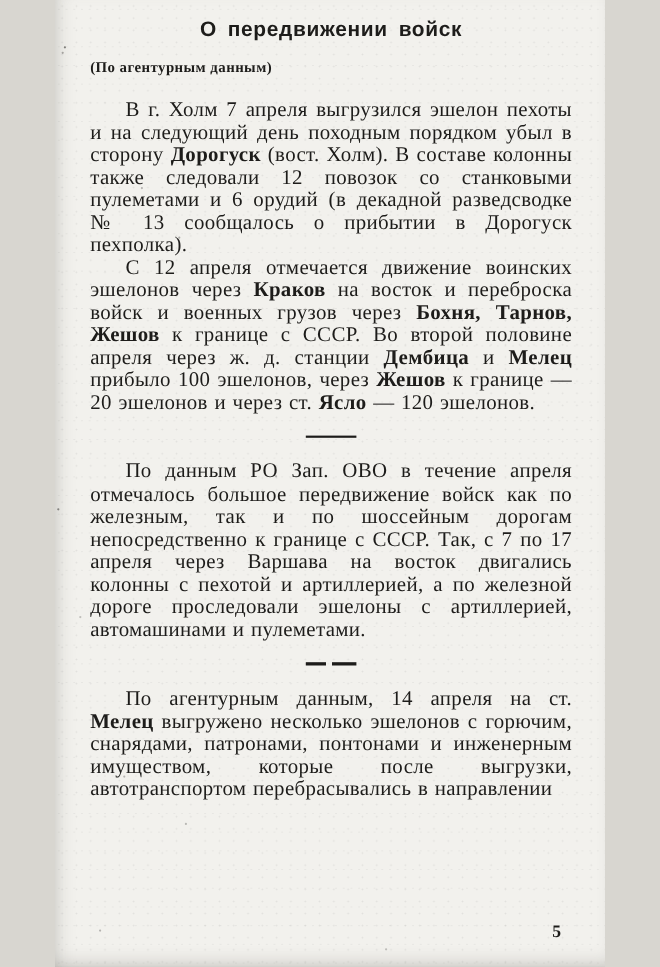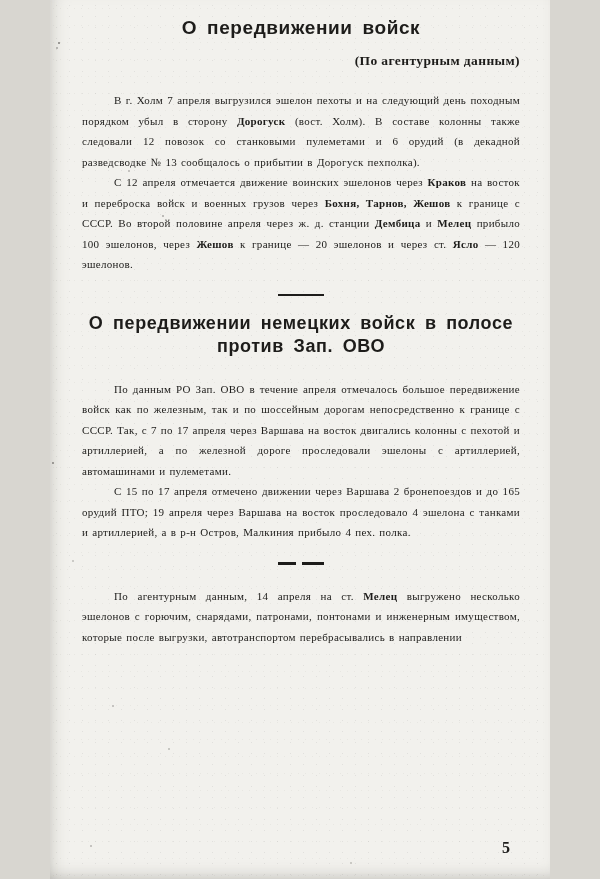--- a/index.html
+++ b/index.html
@@ -66,28 +66,28 @@
     max-width: 480px;
   }
   .doc-section:first-child .section-heading {
     font-size: 19px;
     margin-top: 4px;
   }
   .subheading {
     font-family: "Liberation Serif", serif;
     font-weight: 700;
     font-size: 13.5px;
-    text-align: right;
+    text-align: left;
     letter-spacing: 0.4px;
     margin: 14px 0 0;
   }
   .paragraphs { margin-top: 21px; }
   .para {
     margin: 0;
-    font-size: 11px;
+    font-size: 19px;
     line-height: 20.5px;
     text-align: justify;
     text-indent: 32px;
     letter-spacing: 0.3px;
     word-spacing: 1px;
   }
   .run.bold { font-weight: 700; }
   .divider {
     width: 46px;
     height: 2px;
@@ -118,24 +118,22 @@
       <section class="doc-section">
         <h2 class="section-heading">О передвижении войск</h2>
         <p class="subheading">(По агентурным данным)</p>
         <div class="paragraphs">
           <p class="para"><span class="run">В г. Холм 7 апреля выгрузился эшелон пехоты и на следующий день походным порядком убыл в сторону </span><span class="run bold">Дорогуск</span><span class="run"> (вост. Холм). В составе колонны также следовали 12 повозок со станковыми пулеметами и 6 орудий (в декадной разведсводке № 13 сообщалось о прибытии в Дорогуск пехполка).</span></p>
           <p class="para"><span class="run">С 12 апреля отмечается движение воинских эшелонов через </span><span class="run bold">Краков</span><span class="run"> на восток и переброска войск и военных грузов через </span><span class="run bold">Бохня, Тарнов, Жешов</span><span class="run"> к границе с СССР. Во второй половине апреля через ж. д. станции </span><span class="run bold">Дембица</span><span class="run"> и </span><span class="run bold">Мелец</span><span class="run"> прибыло 100 эшелонов, через </span><span class="run bold">Жешов</span><span class="run"> к границе — 20 эшелонов и через ст. </span><span class="run bold">Ясло</span><span class="run"> — 120 эшелонов.</span></p>
         </div>
       </section>
       <section class="doc-section">
         <div class="divider"></div>
-        <h2 class="section-heading">О передвижении немецких войск в полосе против Зап. ОВО</h2>
         <div class="paragraphs">
           <p class="para"><span class="run">По данным РО Зап. ОВО в течение апреля отмечалось большое передвижение войск как по железным, так и по шоссейным дорогам непосредственно к границе с СССР. Так, с 7 по 17 апреля через Варшава на восток двигались колонны с пехотой и артиллерией, а по железной дороге проследовали эшелоны с артиллерией, автомашинами и пулеметами.</span></p>
-          <p class="para"><span class="run">С 15 по 17 апреля отмечено движении через Варшава 2 бронепоездов и до 165 орудий ПТО; 19 апреля через Варшава на восток проследовало 4 эшелона с танками и артиллерией, а в р-н Остров, Малкиния прибыло 4 пех. полка.</span></p>
         </div>
       </section>
       <section class="doc-section">
         <div class="divider"></div>
         <div class="paragraphs">
           <p class="para"><span class="run">По агентурным данным, 14 апреля на ст. </span><span class="run bold">Мелец</span><span class="run"> выгружено несколько эшелонов с горючим, снарядами, патронами, понтонами и инженерным имуществом, которые после выгрузки, автотранспортом перебрасывались в направлении</span></p>
         </div>
       </section>
     </div>
   <div class="page-number">5</div>

